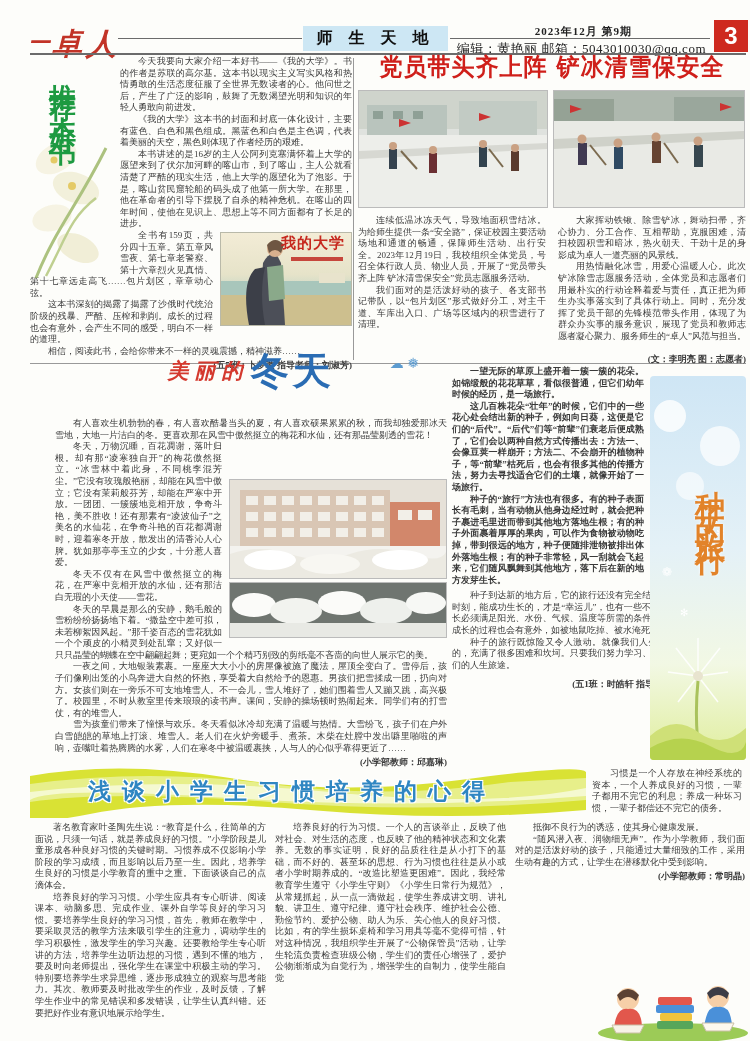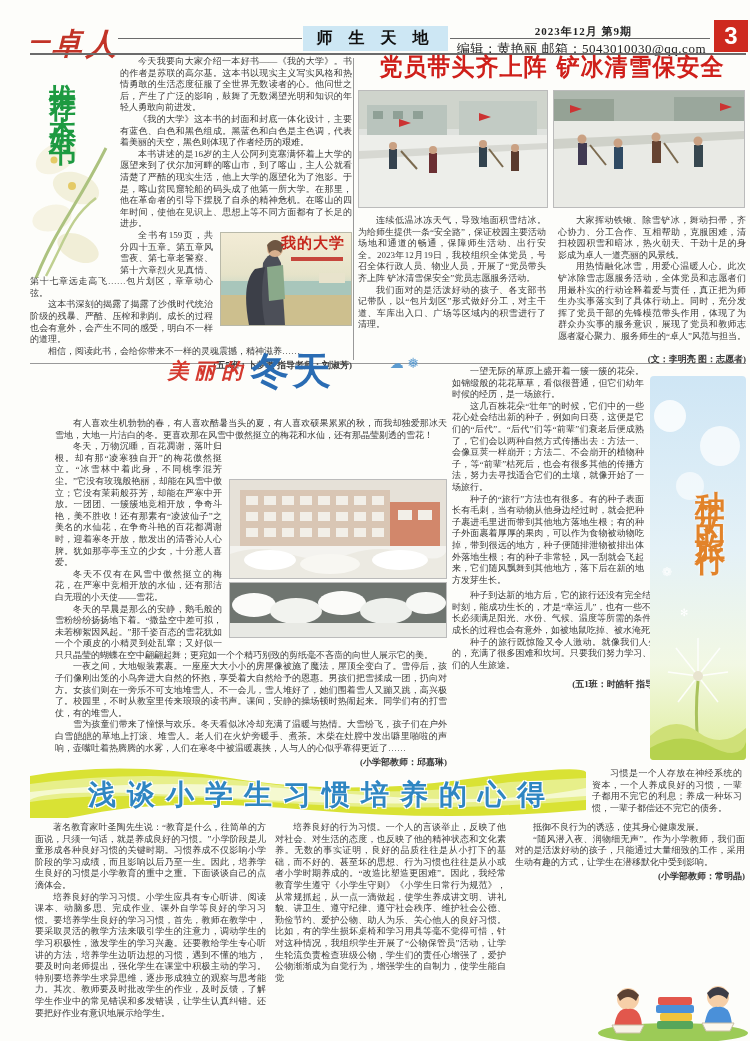--- a/index.html
+++ b/index.html
@@ -86,28 +86,28 @@
     position:absolute; right:0; top:10px; width:96px; height:384px; overflow:hidden;
     background:linear-gradient(180deg,#cfe6f5 0%,#e4f1f7 45%,#f2f8e4 75%,#e0ee9d 100%);
     border-radius:4px;
   }
   #seed-vertical-title {
     position:absolute; right:30px; top:100px;
     writing-mode:vertical-lr; letter-spacing:14px;
     color:#e2832a; font-size:30px; font-weight:bold;
     font-family:"DejaVu Sans",sans-serif; text-shadow:0 0 3px #fff;
   }
-  #seed-narrow { width:192px; }
+  #seed-narrow { width:192px;font-weight:bold; }
   #seed-wide { width:290px; margin-top:4px; }
   #seed-article .signature { margin-top:8px; padding-right:4px; }
   
   #habit-banner { position:absolute; left:30px; top:766px; width:556px; height:52px; }
   #habit-title {
     position:absolute; left:88px; top:776px; z-index:3;
-    color:#2f86c2; font-size:28px; font-weight:bold; letter-spacing:11px;
+    color:#2f86c2; font-size:23px; font-weight:bold; letter-spacing:11px;
     font-family:"DejaVu Sans",sans-serif; white-space:nowrap;
     text-shadow:1px 1px 0 #fff,-1px -1px 0 #fff,1px -1px 0 #fff,-1px 1px 0 #fff;
   }
   #habit-intro { position:absolute; left:592px; top:768px; width:150px; }
   #habit-columns { position:absolute; left:35px; top:822px; width:710px; display:flex; gap:9px; }
   .habit-col-1 { width:231px; }
   .habit-col-2 { width:231px; }
   .habit-col-3 { width:230px; }
   #children-illustration { position:absolute; right:2px; bottom:0; }
 </style>

